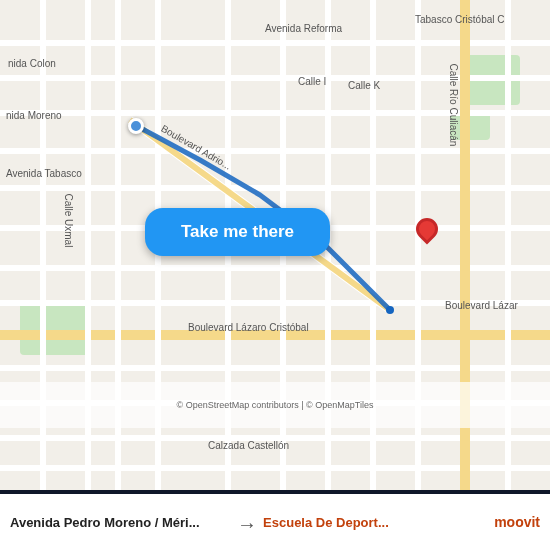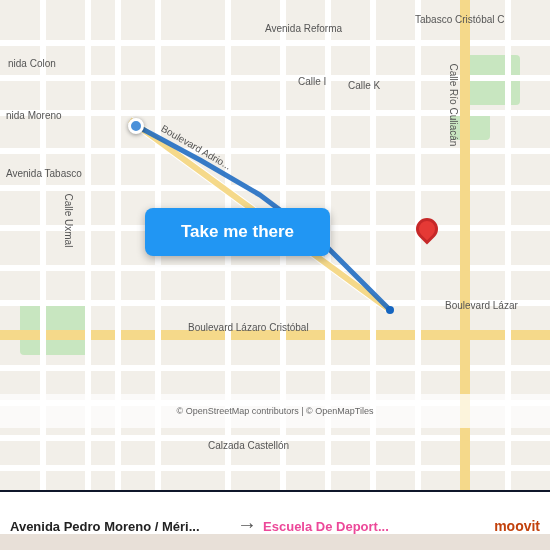--- a/index.html
+++ b/index.html
@@ -72,21 +72,21 @@
 
     
     .take-me-there-btn {
       position: absolute;
       left: 145px;
       top: 208px;
       z-index: 20;
       background: #2196F3;
       color: #fff;
       border: none;
-      border-radius: 8px;
+      border-radius: 18px;
       padding: 14px 36px;
       font-size: 17px;
       font-weight: bold;
       cursor: pointer;
       box-shadow: 0 3px 8px rgba(0,0,0,0.3);
       white-space: nowrap;
     }
 
     
     .street-label {
@@ -141,21 +141,21 @@
 
     
     .attribution {
       position: absolute;
       bottom: 62px;
       left: 0;
       right: 0;
       background: rgba(255,255,255,0.7);
       font-size: 9px;
       color: #666;
-      padding: 12px 6px;
+      padding: 18px 6px;
       text-align: center;
     }
   </style>
 </head>
 <body>
 
 <div class="map-container">
   <div class="map-bg"></div>
 
   <div class="park" style="left:20px; top:300px; width:70px; height:55px;"></div>
@@ -217,24 +217,24 @@
 
   <div class="dest-pin">
     <div class="dest-pin-circle"></div>
   </div>
 
   <button class="take-me-there-btn">Take me there</button>
 
   <div class="attribution">© OpenStreetMap contributors | © OpenMapTiles</div>
 </div>
 
-<div class="bottom-bar" style="position:relative; height:44px; background:#fff; border-top:2px solid #0f172a; display:flex; align-items:flex-end; padding:0 10px; width:550px;">
+<div class="bottom-bar" style="position:relative; height:60px; background:#fff; border-top:4px solid #0f172a; display:flex; align-items:center; padding:0 10px; width:550px;">
   <div class="from-section">
     <span style="font-size:13px;font-weight:bold;color:#222;white-space:nowrap;overflow:hidden;text-overflow:ellipsis;">Avenida Pedro Moreno / Méri...</span>
   </div>
   <span class="arrow-separator">→</span>
   <div class="to-section">
-    <span style="font-size:13px;font-weight:bold;color:#ec4899;white-space:nowrap;overflow:hidden;text-overflow:ellipsis;">Escuela De Deport...</span>
+    <span style="font-size:13px;font-weight:bold;color:#c2410c;white-space:nowrap;overflow:hidden;text-overflow:ellipsis;">Escuela De Deport...</span>
   </div>
   <div class="moovit-logo" style="margin-left:10px; flex-shrink:0;">
     <span style="font-size:14px;font-weight:bold;color:#c2410c;">moovit</span>
   </div>
 </div>
 
 </body></html>

